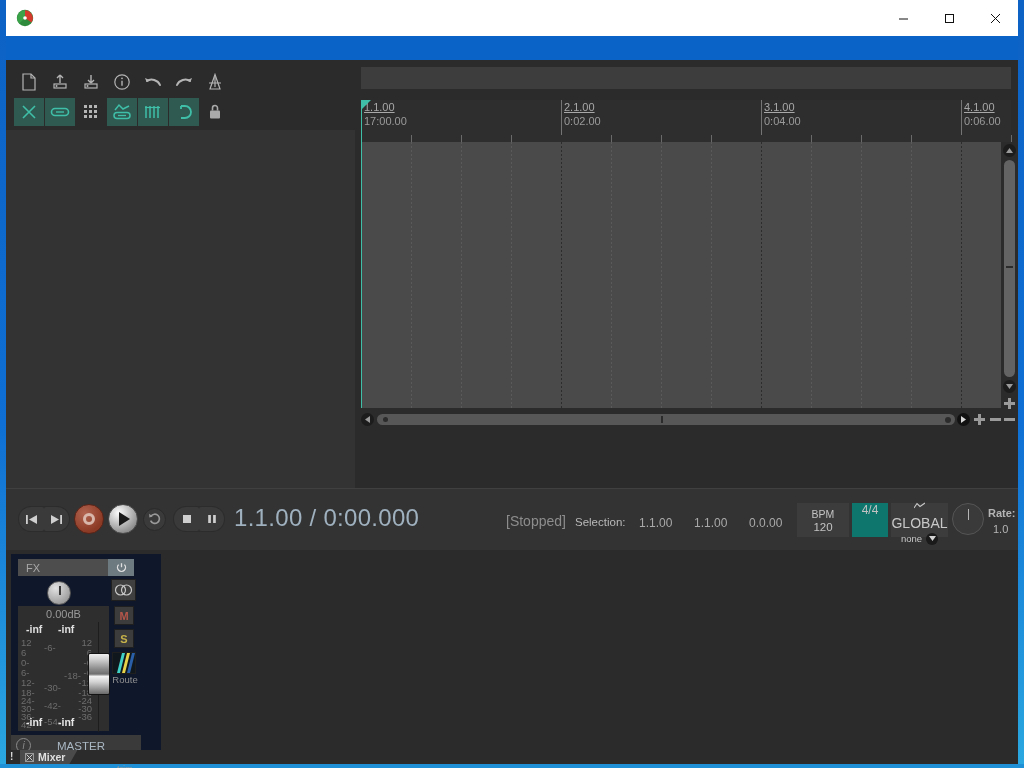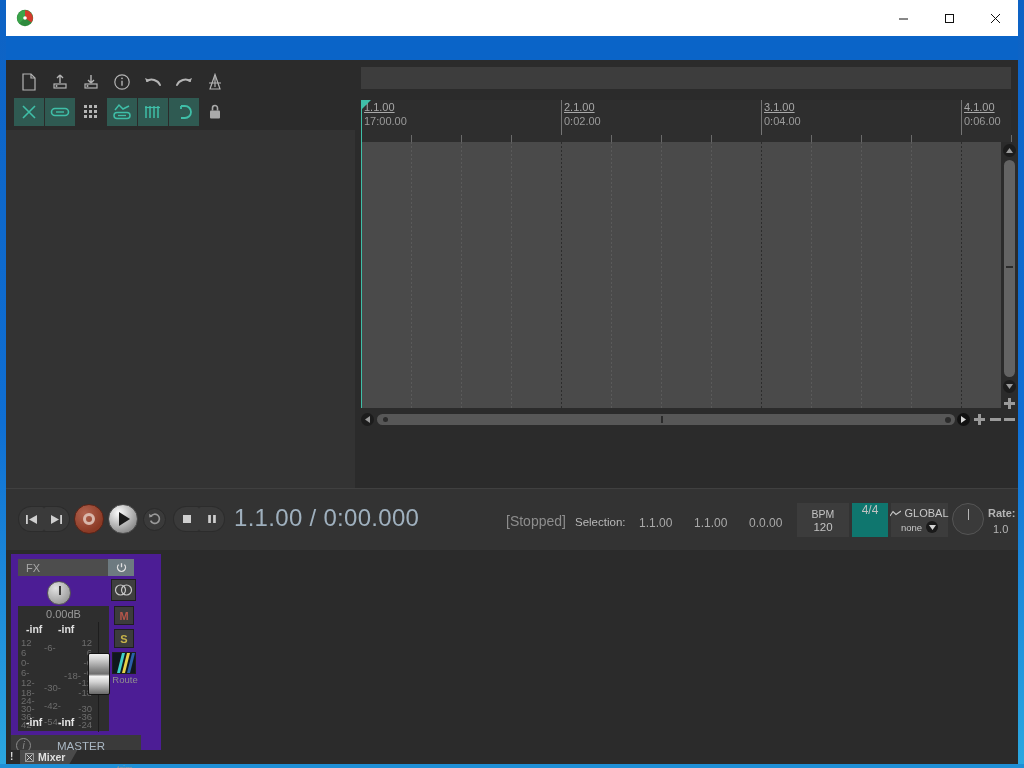--- a/index.html
+++ b/index.html
@@ -222,39 +222,39 @@
   #bpm-value{ font-size:11.5px; color:#c2c2c2; }
   #timesig-box{
     position:absolute; left:846px; top:14px; width:36px; height:34px; background:#0f766e;
     display:flex; justify-content:center;
   }
   #timesig-value{ font-size:12px; color:#c2c2c2; }
   #global-box{
     position:absolute; left:885px; top:14px; width:57px; height:34px; background:#3c3c3c;
     display:flex; flex-direction:column; align-items:center; justify-content:center; gap:2px;
   }
-  #global-label{ font-size:11px; color:#c8c8c8; display:flex;align-items:center;gap:3px;}
+  #global-label{ font-size:14px; color:#c8c8c8; display:flex;align-items:center;gap:3px;flex-direction:column;}
   #global-sel{ font-size:9.5px; color:#c8c8c8; display:flex;align-items:center;gap:4px; }
   #global-chev{
     width:12px;height:12px;border-radius:50%;background:#1a1a1a;
     display:flex;align-items:center;justify-content:center;
   }
   #rate-knob{
     position:absolute; left:946px; top:14px; width:32px; height:32px; border-radius:50%;
     border:1px solid #555; background:#3a3a3a;
   }
   #rate-knob-needle{ position:absolute; left:15px; top:5px; width:1px; height:11px; background:#b5b5b5;}
   #rate-label{ position:absolute; left:982px; top:18px; font-size:11px; color:#b5b5b5;font-weight:bold; }
   #rate-value{ position:absolute; left:987px; top:34px; font-size:11px; color:#b5b5b5; }
   
   #mixer{
     position:absolute; left:0; top:490px; width:1012px; height:214px; background:#2b2b2b;
   }
   #master-strip{
-    position:absolute; left:5px; top:4px; width:150px; height:202px; background:#4c1d95;
+    position:absolute; left:5px; top:4px; width:150px; height:202px; background:#0f172a;
   }
   #fx-row{ position:absolute; left:7px; top:5px; width:116px; height:17px; display:flex; }
   #fx-btn{
     flex:1; background:#4d4d4d; display:flex; align-items:center; padding-left:8px;
     font-size:11px; color:#a8a8a8;
   }
   #fx-power{
     width:26px; background:#6d7a80; display:flex; align-items:center; justify-content:center;
     color:#d8d8d8; font-size:11px;
   }
@@ -728,21 +728,21 @@
           <div class="scale-c" style="top:76px;">-30-</div>
           <div class="scale-c" style="top:94px;">-42-</div>
           <div class="scale-c" style="top:110px;">-54-</div>
 
           <div class="scale-r" style="top:31px;">12</div>
           <div class="scale-r" style="top:41px;">6</div>
           <div class="scale-r" style="top:51px;">-0</div>
           <div class="scale-r" style="top:61px;">-6</div>
           <div class="scale-r" style="top:71px;">-12</div>
           <div class="scale-r" style="top:81px;">-18</div>
-          <div class="scale-r" style="top:89px;margin-top:24px;">-24</div>
+          <div class="scale-r" style="top:89px;">-24</div>
           <div class="scale-r" style="top:97px;">-30</div>
           <div class="scale-r" style="top:105px;">-36</div>
           <div class="scale-r" style="top:123px;margin-top:14px;">-42</div>
 
           <div id="bot-l">-inf</div>
           <div id="bot-r">-inf</div>
         </div>
 
         <div id="fader-track"></div>
         <div id="fader-handle"></div>

